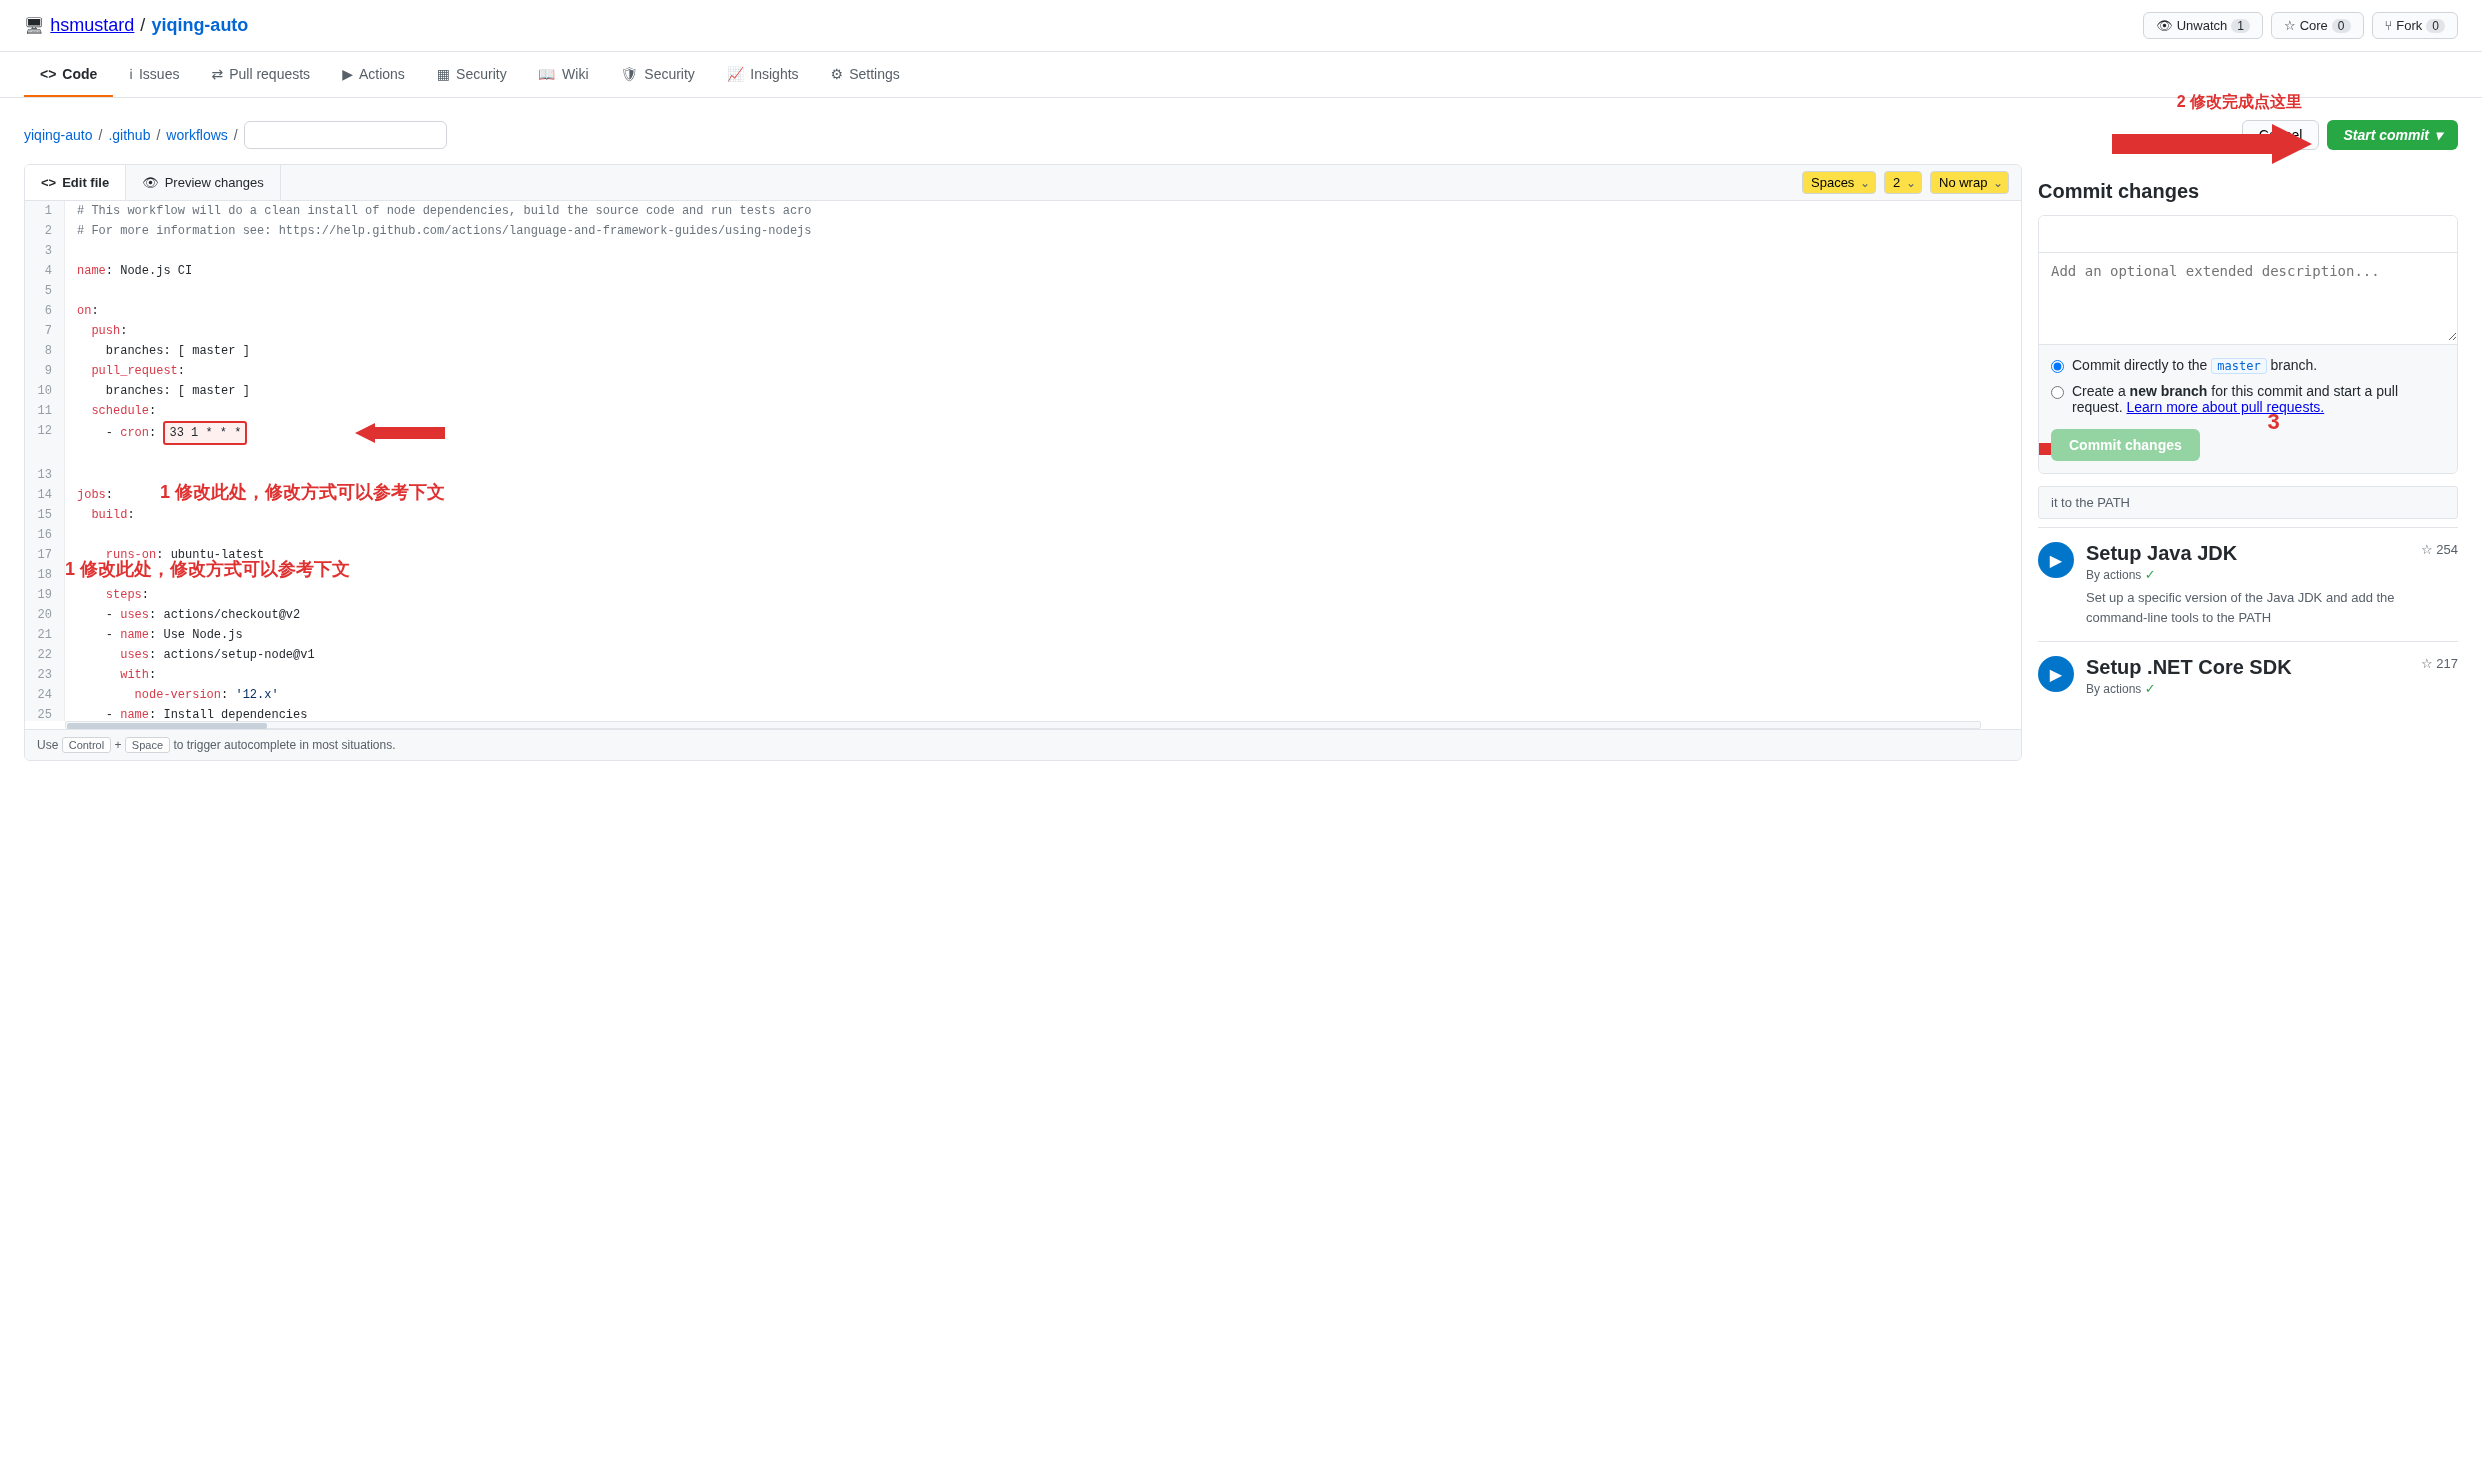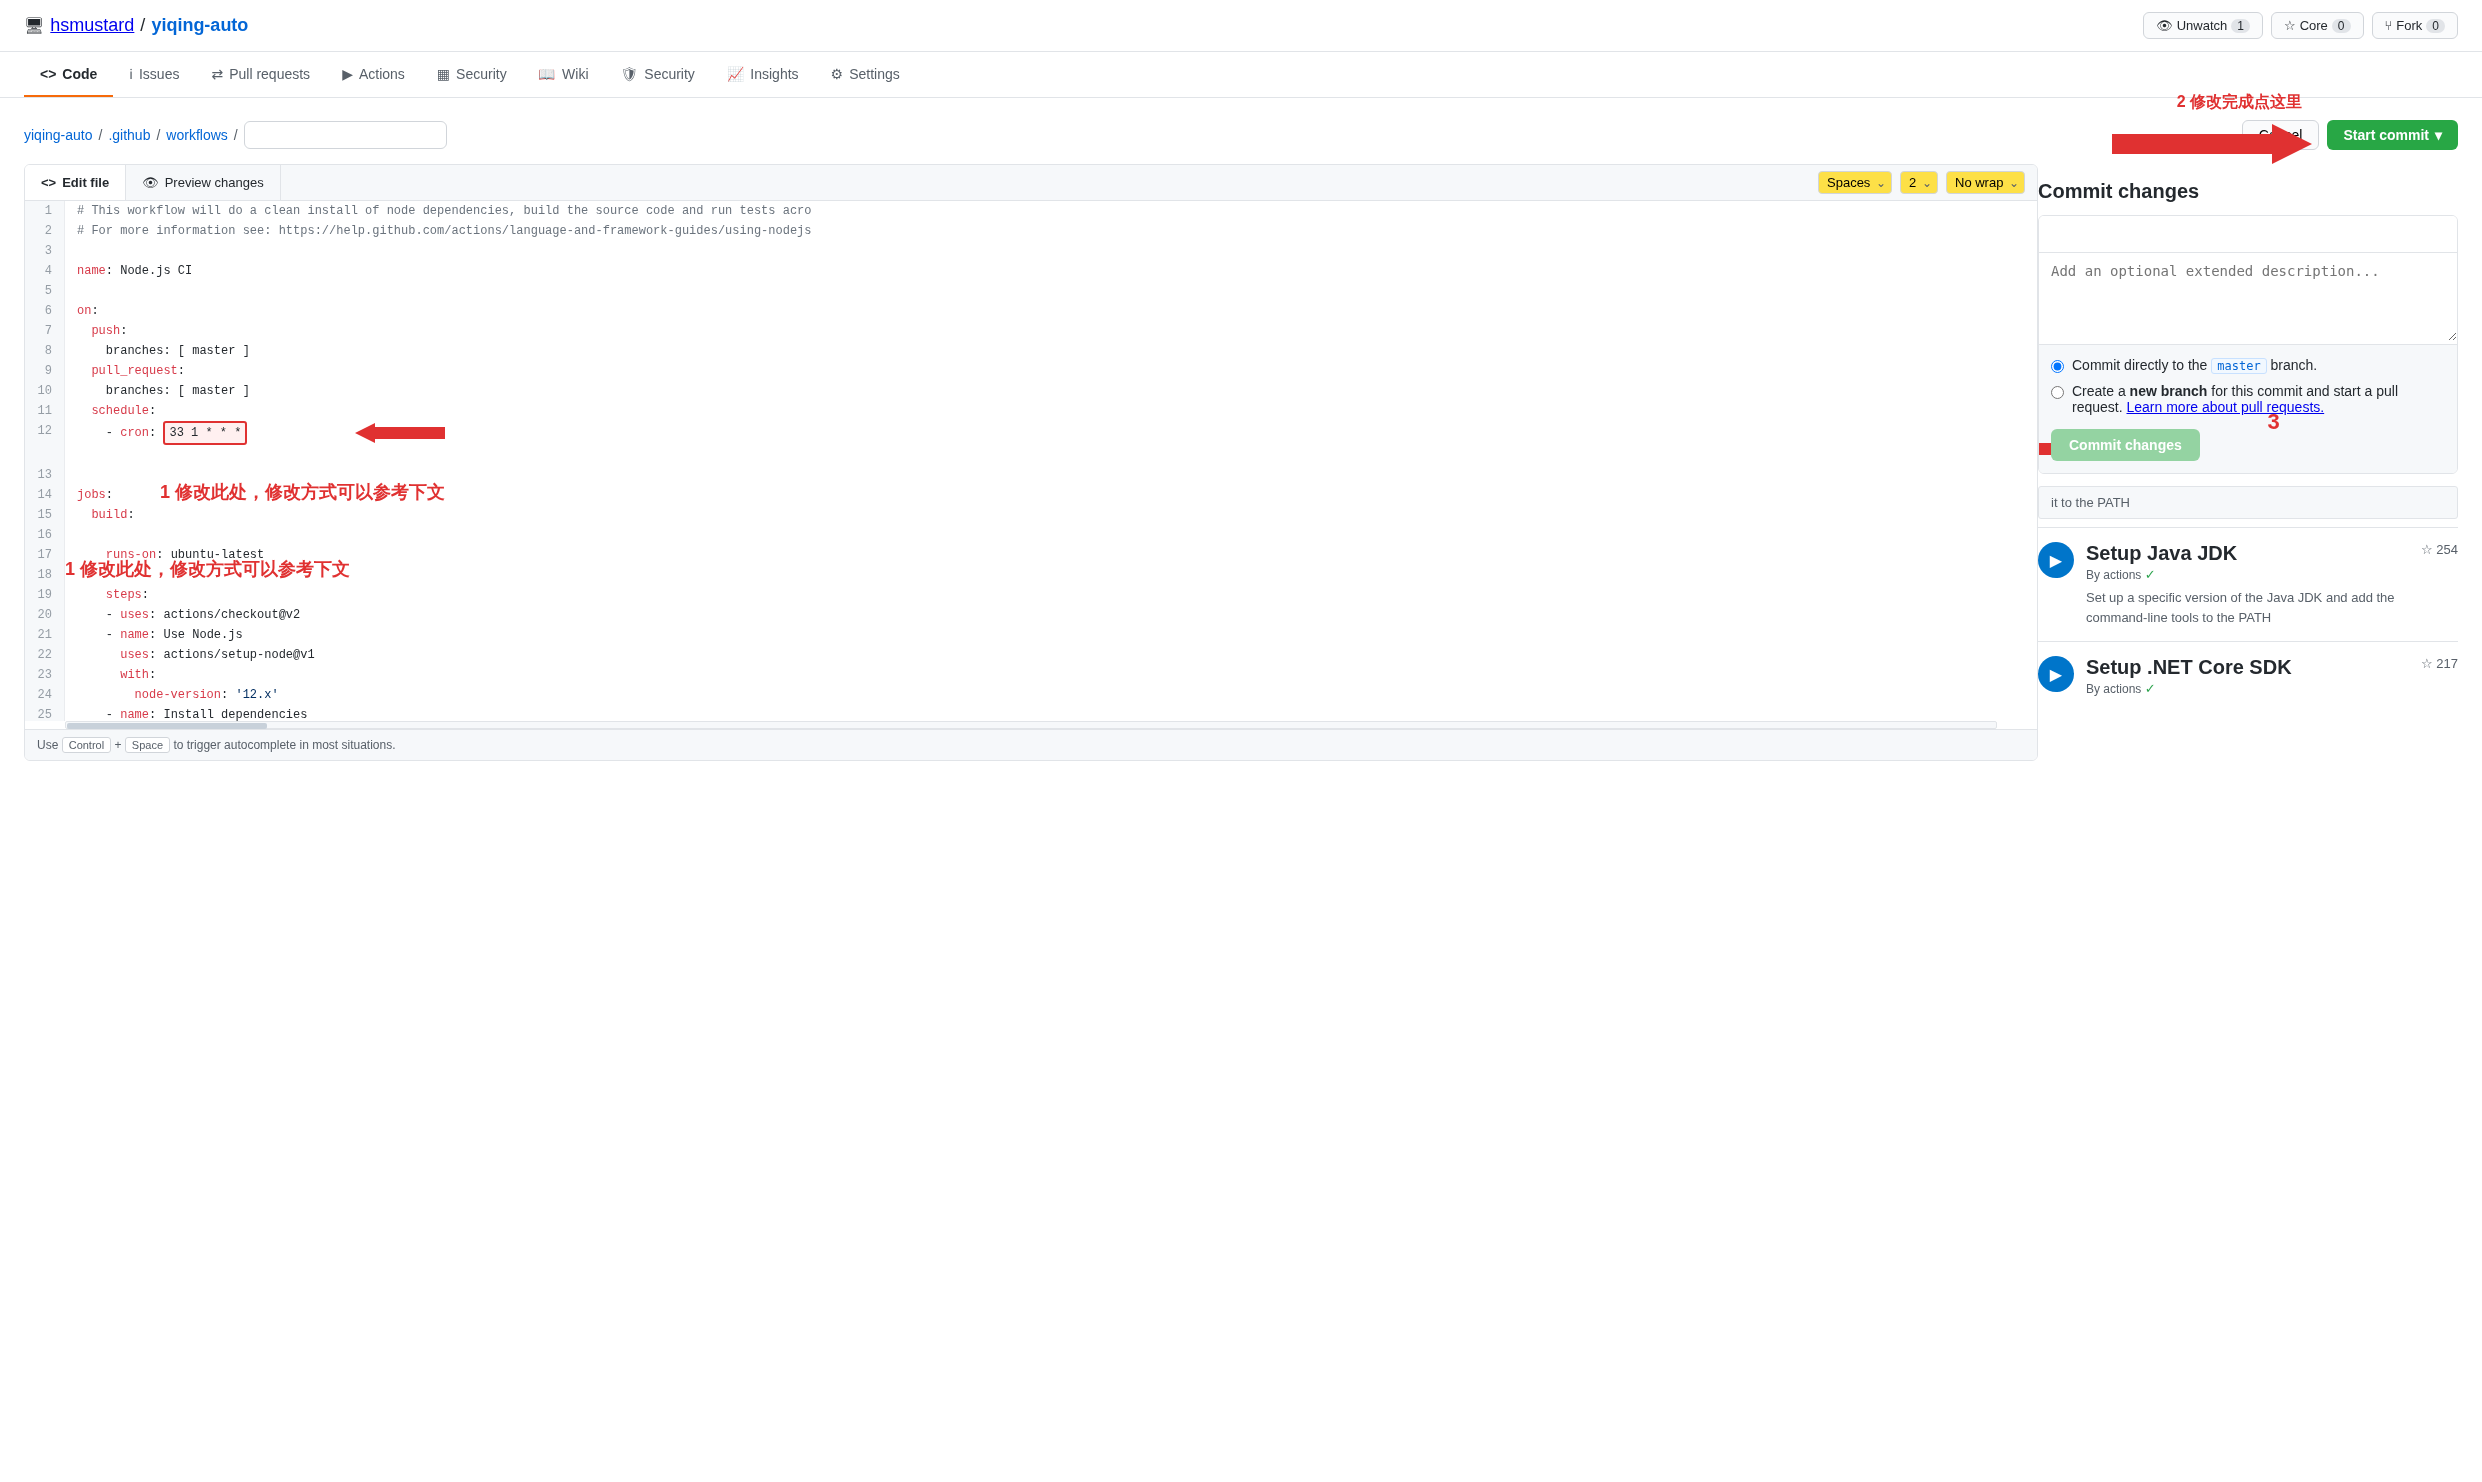--- a/index.html
+++ b/index.html
@@ -18,21 +18,21 @@
     .nav-tab.active { color: #24292e; border-bottom: 2px solid #f66a0a; font-weight: 600; }
 
     
     .breadcrumb-bar { padding: 14px 24px; display: flex; align-items: center; justify-content: space-between; }
     .breadcrumb { display: flex; align-items: center; gap: 6px; font-size: 14px; }
     .breadcrumb a { color: #0366d6; text-decoration: none; }
     .breadcrumb span { color: #586069; }
     .breadcrumb input { border: 1px solid #d1d5da; border-radius: 6px; padding: 5px 10px; font-size: 14px; color: #24292e; }
     .breadcrumb-actions { display: flex; gap: 8px; }
     .cancel-btn { padding: 6px 16px; border: 1px solid #d1d5da; border-radius: 6px; background: #fafbfc; cursor: pointer; font-size: 14px; }
-    .start-commit-btn { padding: 6px 16px; border: none; border-radius: 6px; background: #28a745; color: #fff; cursor: pointer; font-size: 14px; font-weight: 600; display: flex; align-items: center; gap: 6px; }
+    .start-commit-btn { padding: 6px 16px; border: none; border-radius: 6px; background: #28a745; color: #fff; cursor: pointer; font-size: 14px; font-weight: 600; display: flex; align-items: center; gap: 6px; font-style: italic; }
 
     
     .main-content { display: flex; padding: 0 24px 24px; gap: 0; position: relative; }
 
     
     .editor-panel { flex: 1; border: 1px solid #e1e4e8; border-radius: 6px; overflow: hidden; min-width: 0; }
     .editor-toolbar { display: flex; align-items: center; gap: 0; padding: 0; border-bottom: 1px solid #e1e4e8; background: #f6f8fa; }
     .editor-tab { padding: 10px 16px; font-size: 13px; cursor: pointer; border-right: 1px solid #e1e4e8; display: flex; align-items: center; gap: 6px; }
     .editor-tab.active { background: #fff; font-weight: 600; }
     .editor-toolbar-spacer { flex: 1; }
@@ -49,21 +49,21 @@
     .kw { color: #d73a49; }
     .str { color: #032f62; }
     .cm { color: #6a737d; }
     .highlight-box { display: inline-block; border: 2px solid #e03131; border-radius: 3px; padding: 0 4px; background: #fff0f0; }
 
     
     .editor-footer { padding: 8px 12px; background: #f6f8fa; border-top: 1px solid #e1e4e8; font-size: 12px; color: #586069; }
     .kbd { background: #fff; border: 1px solid #d1d5da; border-radius: 3px; padding: 1px 6px; font-size: 11px; font-family: Liberation Sans, sans-serif; }
 
     
-    .commit-panel { width: 420px; }
+    .commit-panel { width: 420px; margin-left: 16px; }
     .commit-title { font-size: 20px; font-weight: 600; padding: 16px 0 12px; }
     .commit-form { border: 1px solid #e1e4e8; border-radius: 6px; overflow: hidden; }
     .commit-input { width: 100%; padding: 10px 12px; border: none; border-bottom: 1px solid #e1e4e8; font-size: 14px; outline: none; }
     .commit-textarea { width: 100%; padding: 10px 12px; border: none; font-size: 14px; outline: none; resize: vertical; min-height: 88px; color: #6a737d; }
     .commit-form-footer { padding: 12px; border-top: 1px solid #e1e4e8; background: #f6f8fa; }
 
     .radio-group { display: flex; flex-direction: column; gap: 10px; margin-bottom: 14px; }
     .radio-option { display: flex; align-items: flex-start; gap: 8px; font-size: 14px; }
     .radio-option input[type=radio] { margin-top: 3px; cursor: pointer; }
     .branch-badge { background: #f1f8ff; border: 1px solid #c8e1ff; border-radius: 3px; padding: 0 5px; font-size: 12px; color: #0366d6; font-family: monospace; }

